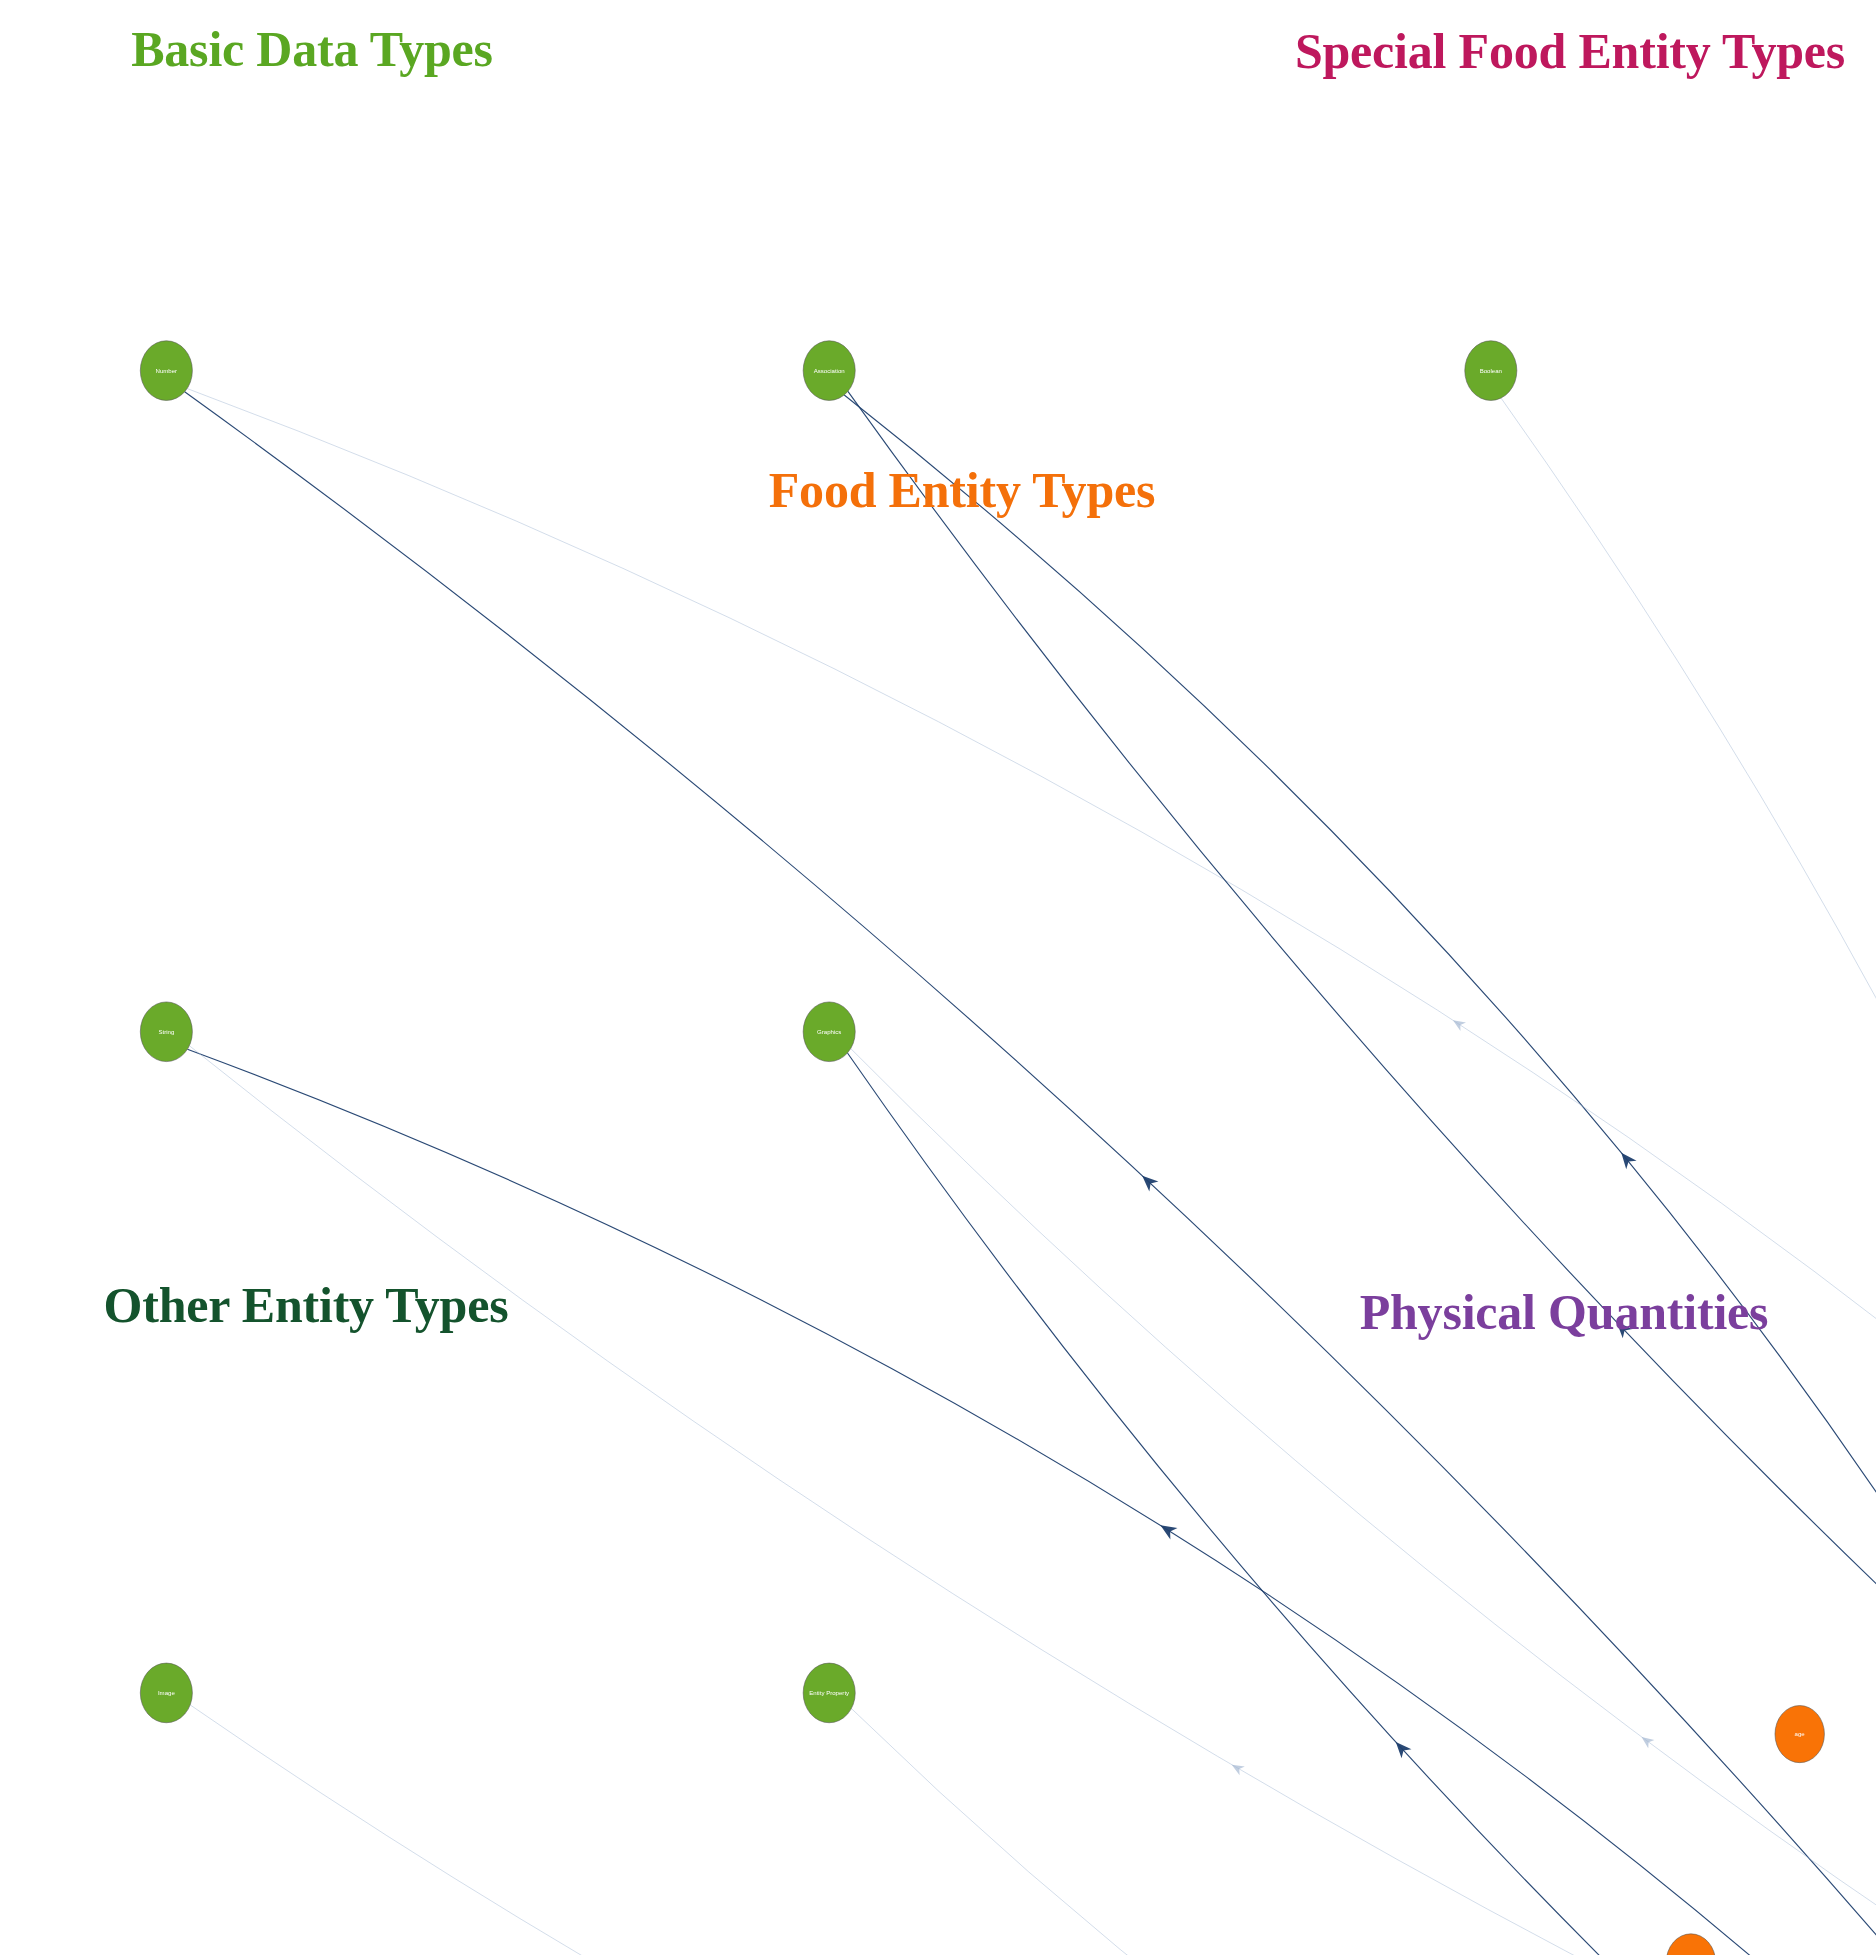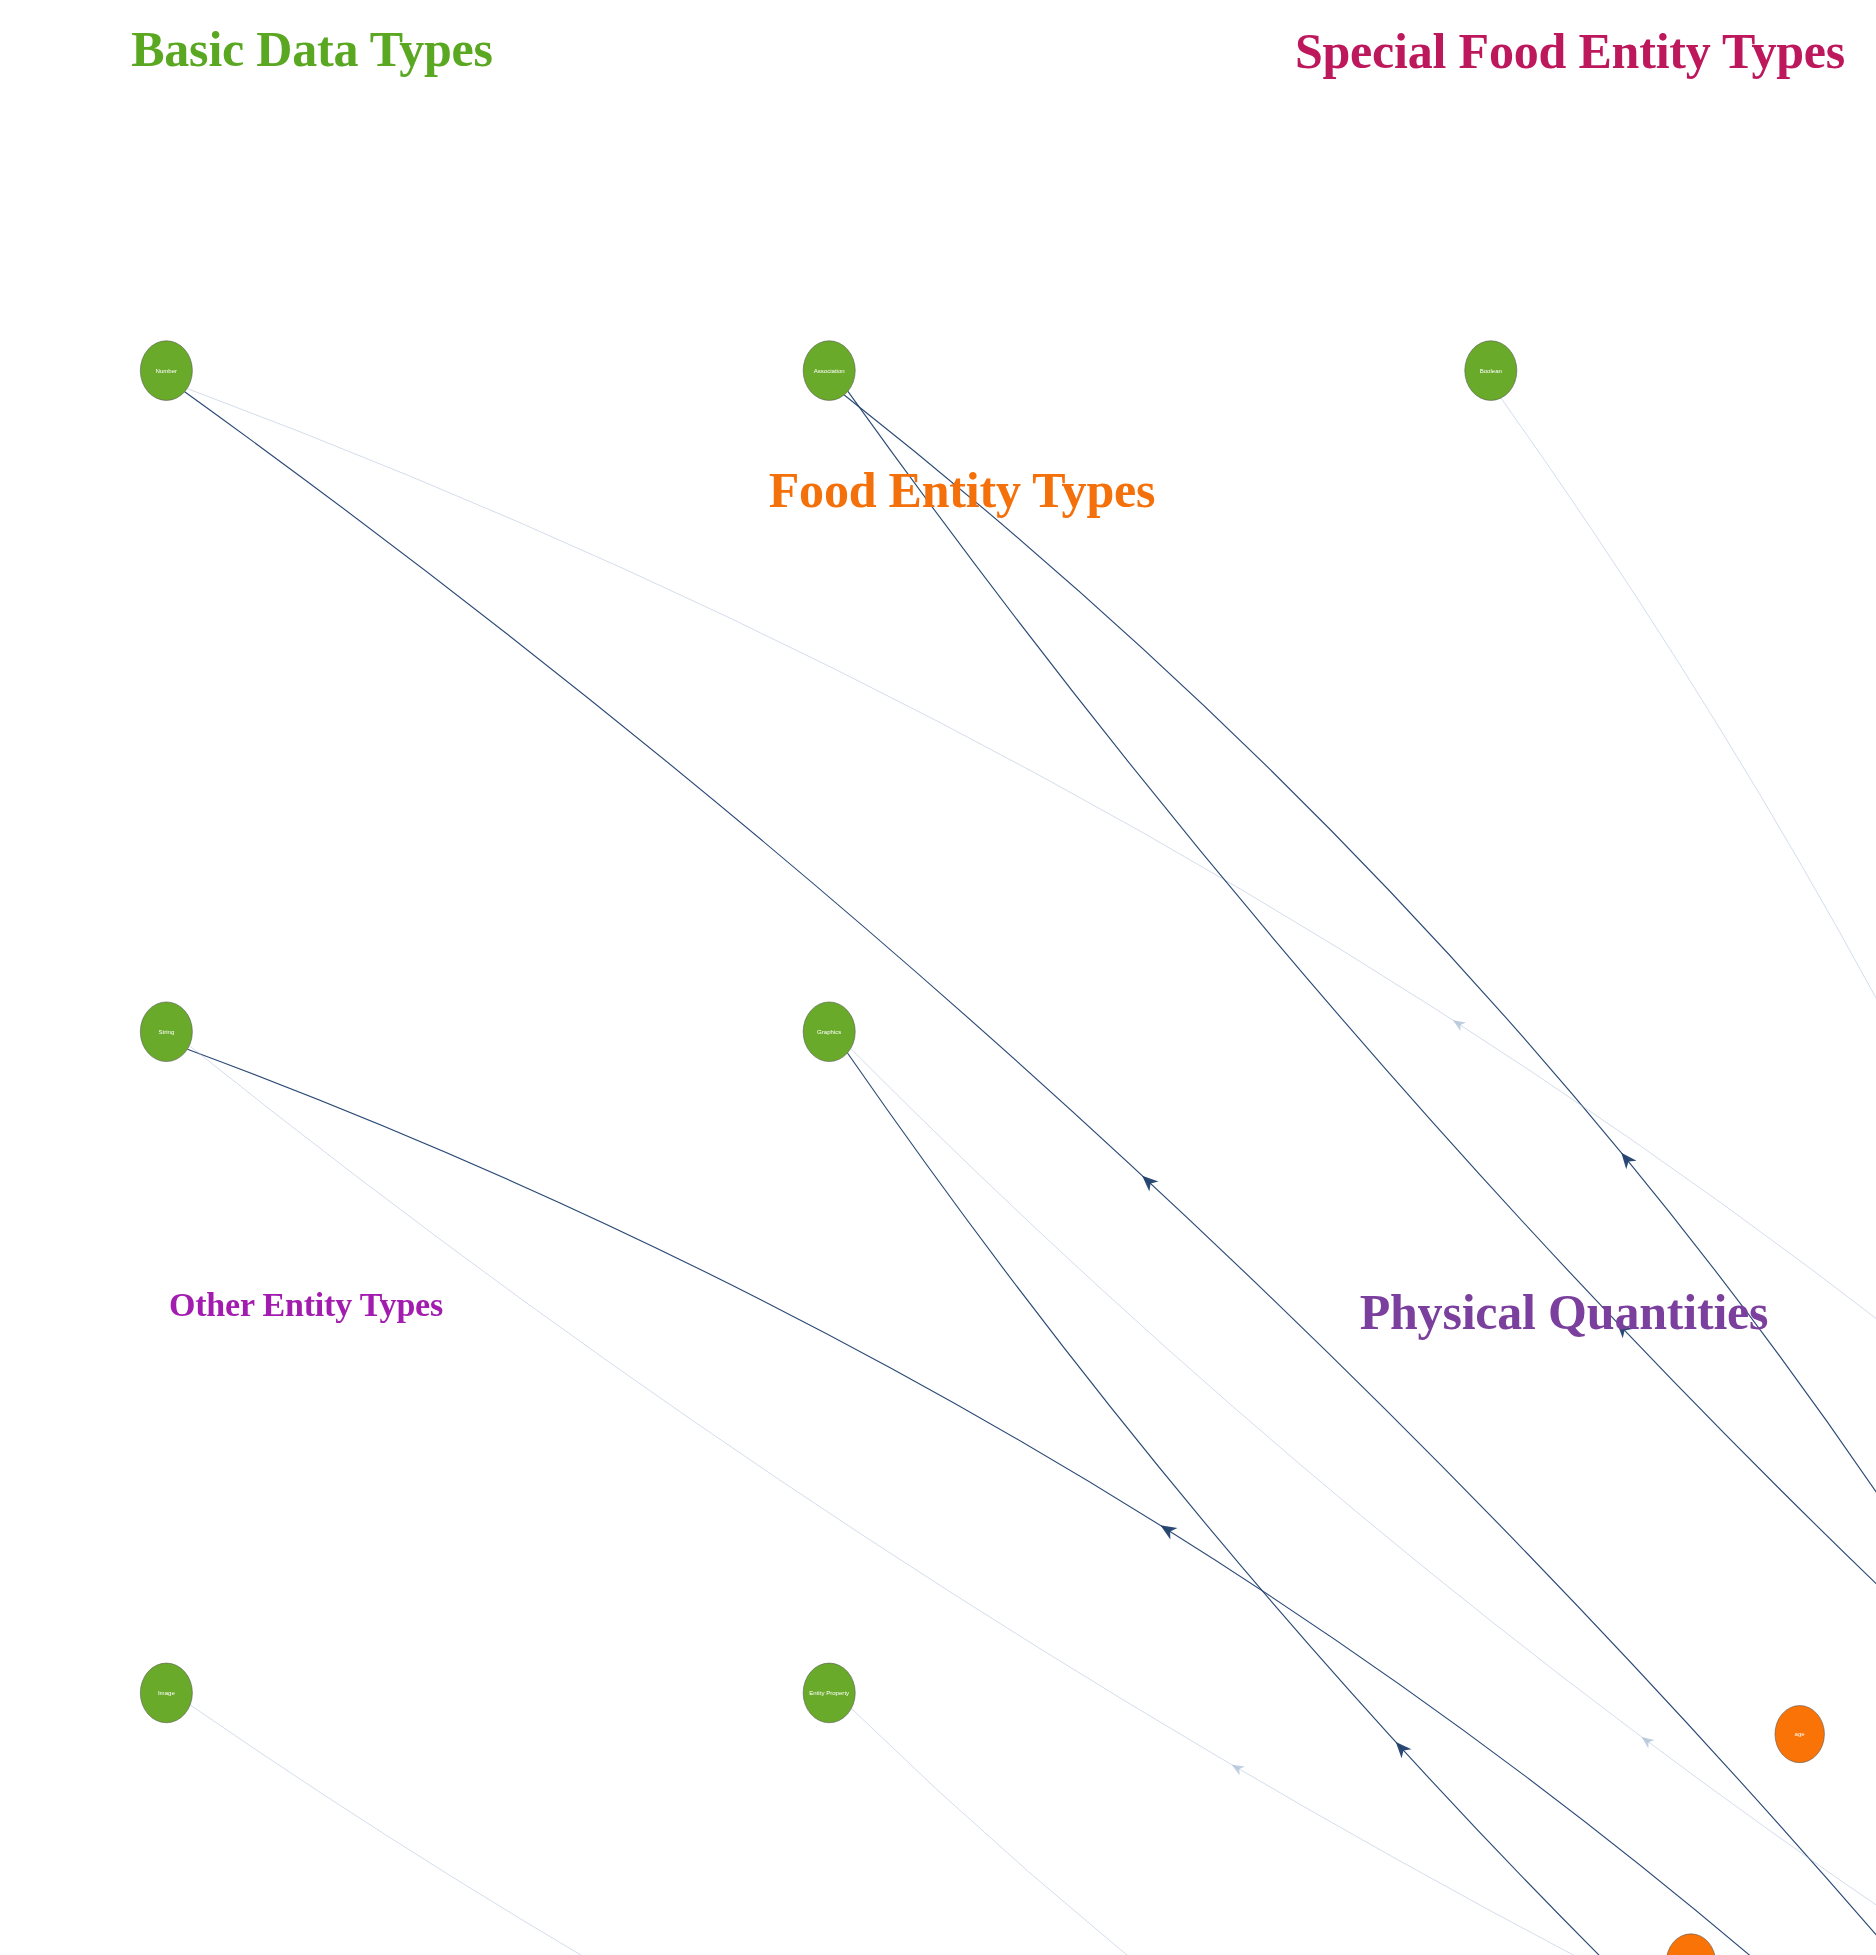--- a/index.html
+++ b/index.html
@@ -500,17 +500,17 @@
         <g>
           <ellipse cx="3632.0" cy="7657.7" rx="52.7" ry="60.9" fill="#f97306" stroke="#555555" stroke-width="1.2"></ellipse>
           <text class="node-label" x="3632.0" y="7657.7" font-size="13.0"><tspan x="3632.0">fiber label</tspan></text>
         </g>
       </g>
   </svg>
   <div id="title-layer">
       <div class="section-title" style="color: rgb(90, 167, 34); font-size: 50px; left: 312px; top: 49px; transform: translate(-50%, -50%);">Basic Data Types</div>
       <div class="section-title" style="color: #be185d; font-size: 50px; left: 1570px; top: 51px; transform: translate(-50%, -50%);">Special Food Entity Types</div>
       <div class="section-title" style="color: rgb(244, 112, 10); font-size: 50px; left: 962px; top: 490px; transform: translate(-50%, -50%);">Food Entity Types</div>
-      <div class="section-title" style="color: #a21caf; font-size: 34px; left: 306px; top: 1305px; transform: translate(-50%, -50%);">Other Entity Types</div>
+      <div class="section-title" style="color: #14532d; font-size: 50px; left: 306px; top: 1305px; transform: translate(-50%, -50%);">Other Entity Types</div>
       <div class="section-title" style="color: rgb(123, 63, 157); font-size: 50px; left: 1564px; top: 1312px; transform: translate(-50%, -50%);">Physical Quantities</div>
     </div>
 </div>
 
 
 </body></html>

